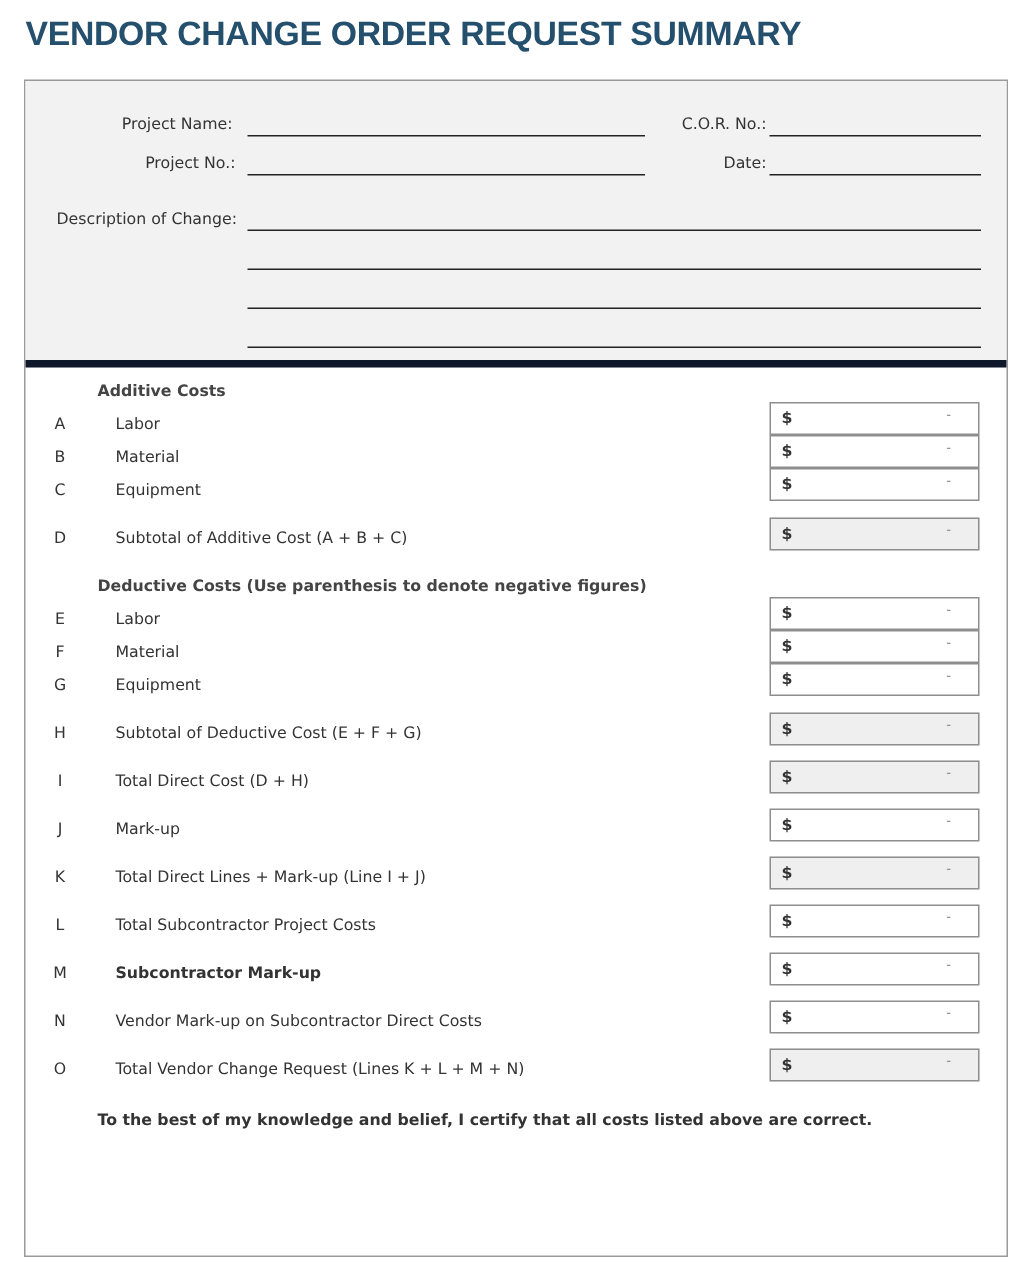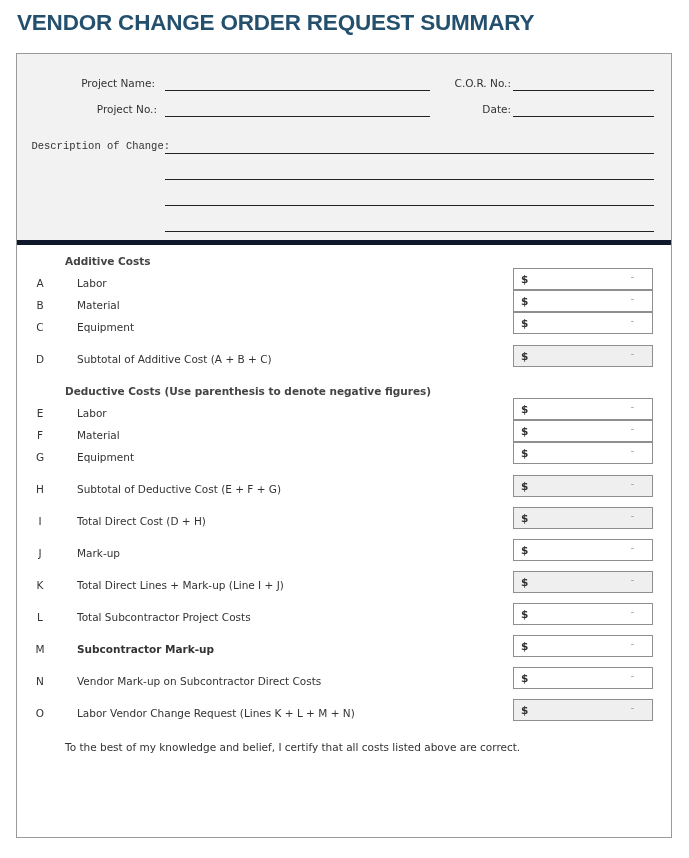--- a/index.html
+++ b/index.html
@@ -31,21 +31,21 @@
 
     .amt {
       position: absolute; width: 140px; height: 22px;
       border: 1px solid #8e8e8e; background: #fff;
       font-size: 10.5px; font-weight: bold; color: #333;
     }
     .amt.shaded { background: #efefef; }
     .amt .cur { position: absolute; left: 7px; top: 4px; }
     .amt .val { position: absolute; right: 18px; top: 3px; color: #888; font-weight: normal; font-size: 9px; }
 
-    .cert { position: absolute; left: 48px; top: 687px; font-size: 10.5px; font-weight: normal; color: #333; white-space: nowrap; }
+    .cert { position: absolute; left: 48px; top: 687px; font-size: 10.5px; font-weight: bold; color: #333; white-space: nowrap; }
     .sig-box {
       position: absolute; left: 46px; top: 708px; width: 591px; height: 56px;
       border: 1px solid #8e8e8e; background: #fff;
     }
     .sig-box .sig-lbl { position: absolute; left: 7px; top: 4px; font-size: 10.5px; color: #333; }
     .sig-box .date-lbl { position: absolute; left: 452px; top: 5px; font-size: 10.5px; color: #333; }
   </style>
 </head>
 <body>
 
@@ -59,21 +59,21 @@
 
     <div class="lbl right" style="left:0; width:140px; top:49px;">Project No.:</div>
     <div class="line" style="left:148px; width:265px; top:62px;"></div>
 
     <div class="lbl right" style="left:380px; width:114px; top:23px;">C.O.R. No.:</div>
     <div class="line" style="left:496px; width:141px; top:36px;"></div>
 
     <div class="lbl right" style="left:380px; width:114px; top:49px;">Date:</div>
     <div class="line" style="left:496px; width:141px; top:62px;"></div>
 
-    <div class="lbl right" style="left:12px; width:141px; top:86px;font-family:Liberation Mono, monospace;">Description of Change:</div>
+    <div class="lbl right" style="left:0; width:141px; top:86px;">Description of Change:</div>
     <div class="line" style="left:148px; width:489px; top:99px;"></div>
     <div class="line" style="left:148px; width:489px; top:125px;"></div>
     <div class="line" style="left:148px; width:489px; top:151px;"></div>
     <div class="line" style="left:148px; width:489px; top:177px;"></div>
   </div>
 
   <div class="section-title" style="left:48px; top:201px;">Additive Costs</div>
 
   <div class="row-letter" style="left:16px; top:223px;">A</div>
   <div class="row-label" style="left:48px; top:223px;">Labor</div>
@@ -169,20 +169,20 @@
   </div>
 
   <div class="row-letter" style="left:16px; top:621px;">N</div>
   <div class="row-label" style="left:48px; top:621px;">Vendor Mark-up on Subcontractor Direct Costs</div>
   <div class="amt" style="left:496px; top:613px;">
     <span class="cur">$</span>
     <span class="val">-</span>
   </div>
 
   <div class="row-letter" style="left:16px; top:653px;">O</div>
-  <div class="row-label" style="left:48px; top:653px;">Labor Vendor Change Request (Lines K + L + M + N)</div>
+  <div class="row-label" style="left:48px; top:653px;">Total Vendor Change Request (Lines K + L + M + N)</div>
   <div class="amt shaded" style="left:496px; top:645px;">
     <span class="cur">$</span>
     <span class="val">-</span>
   </div>
 
   <div class="cert">To the best of my knowledge and belief, I certify that all costs listed above are correct.</div>
 </div>
 
 </body></html>

